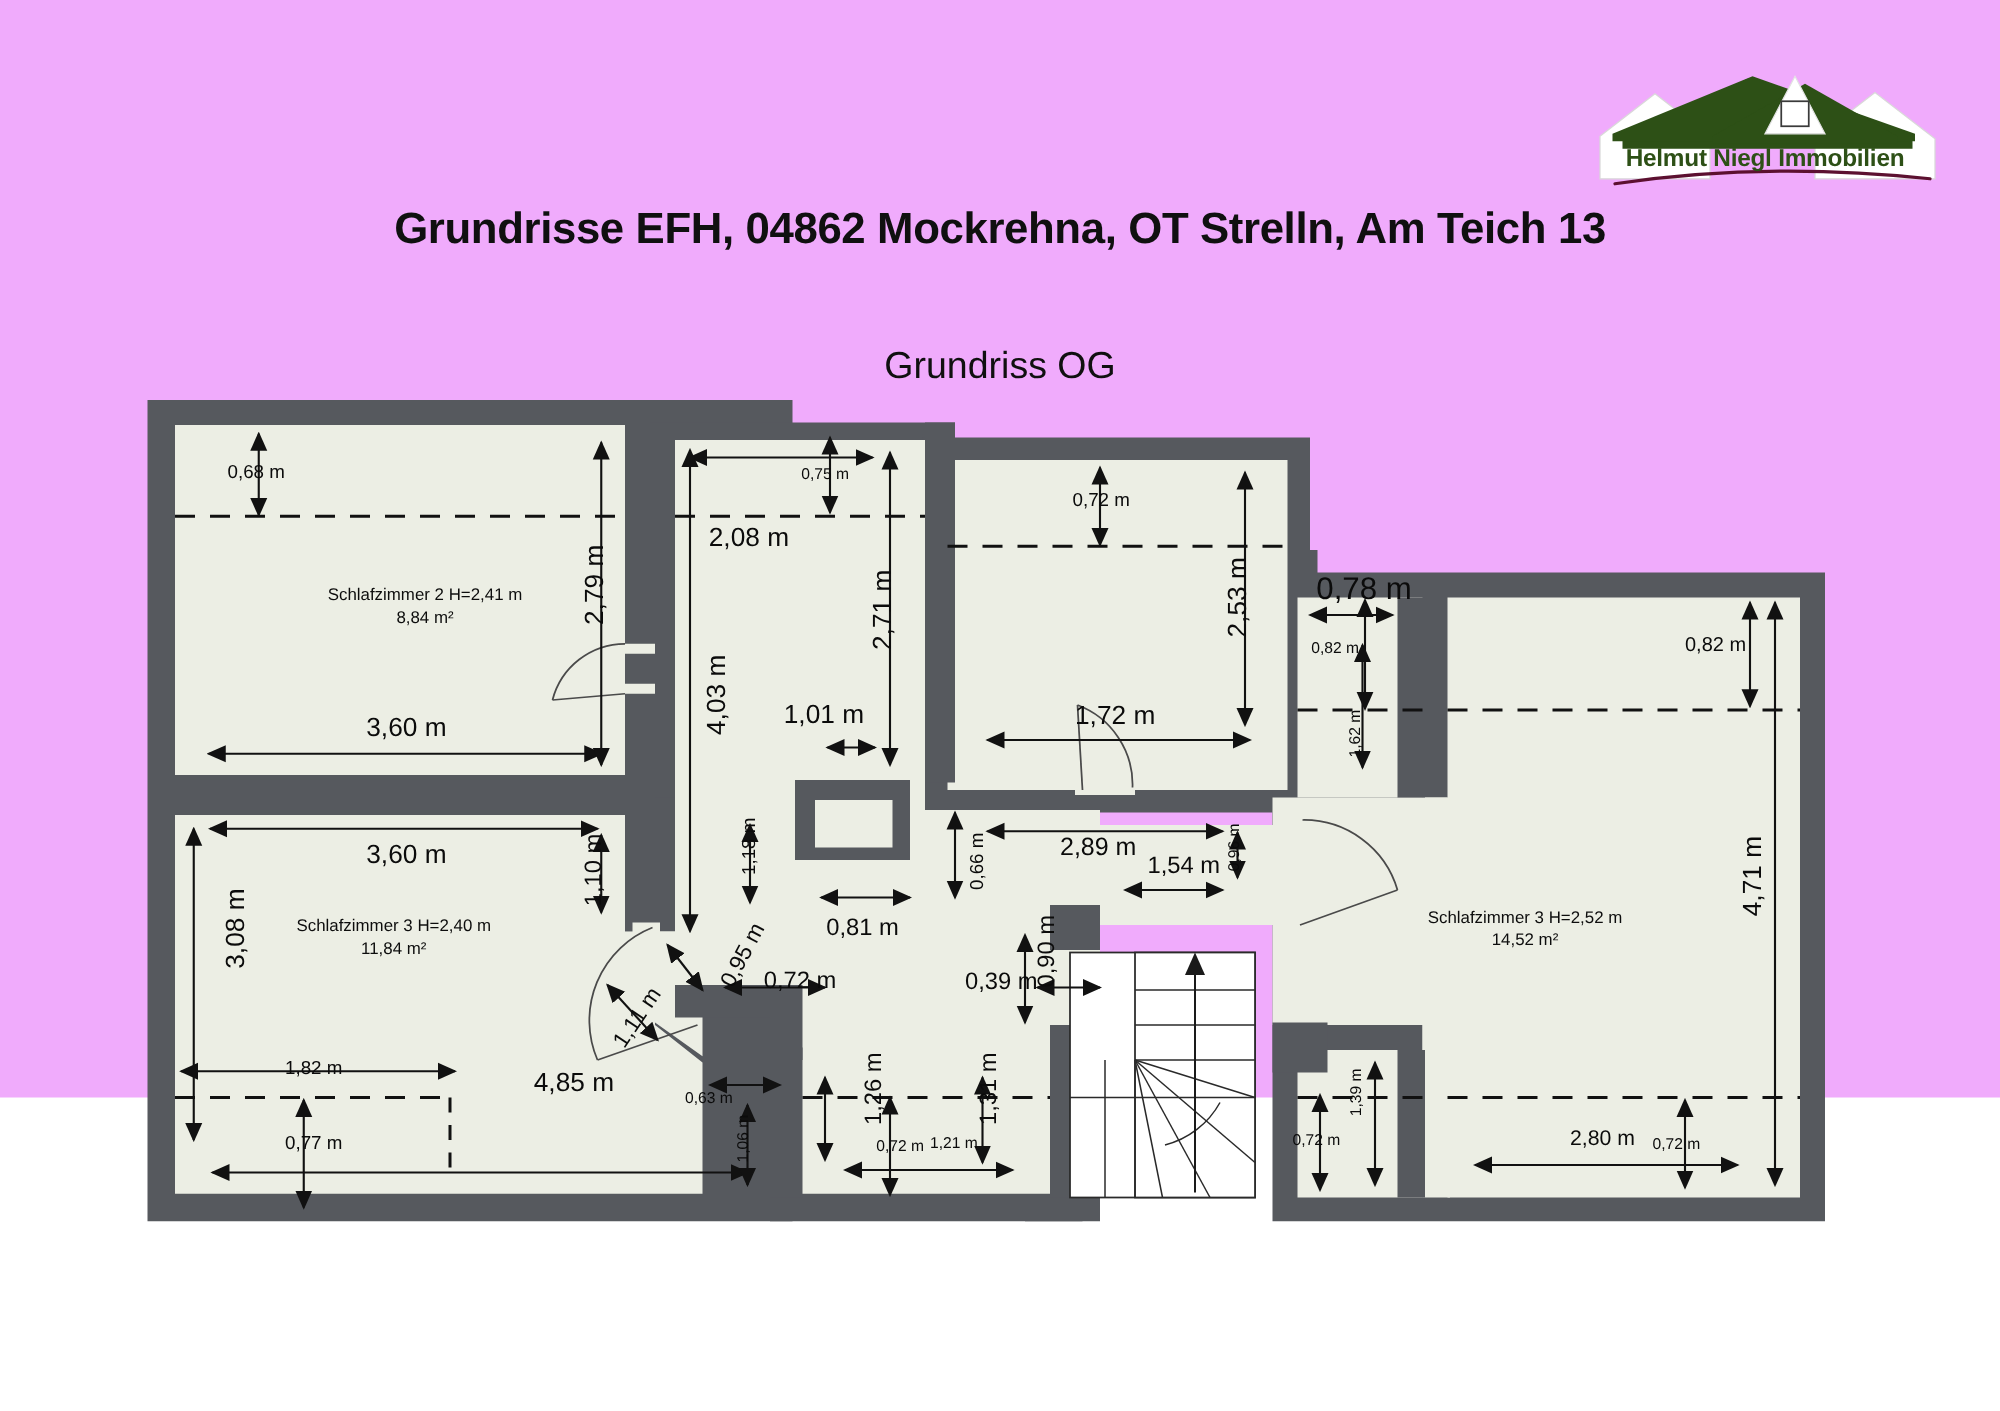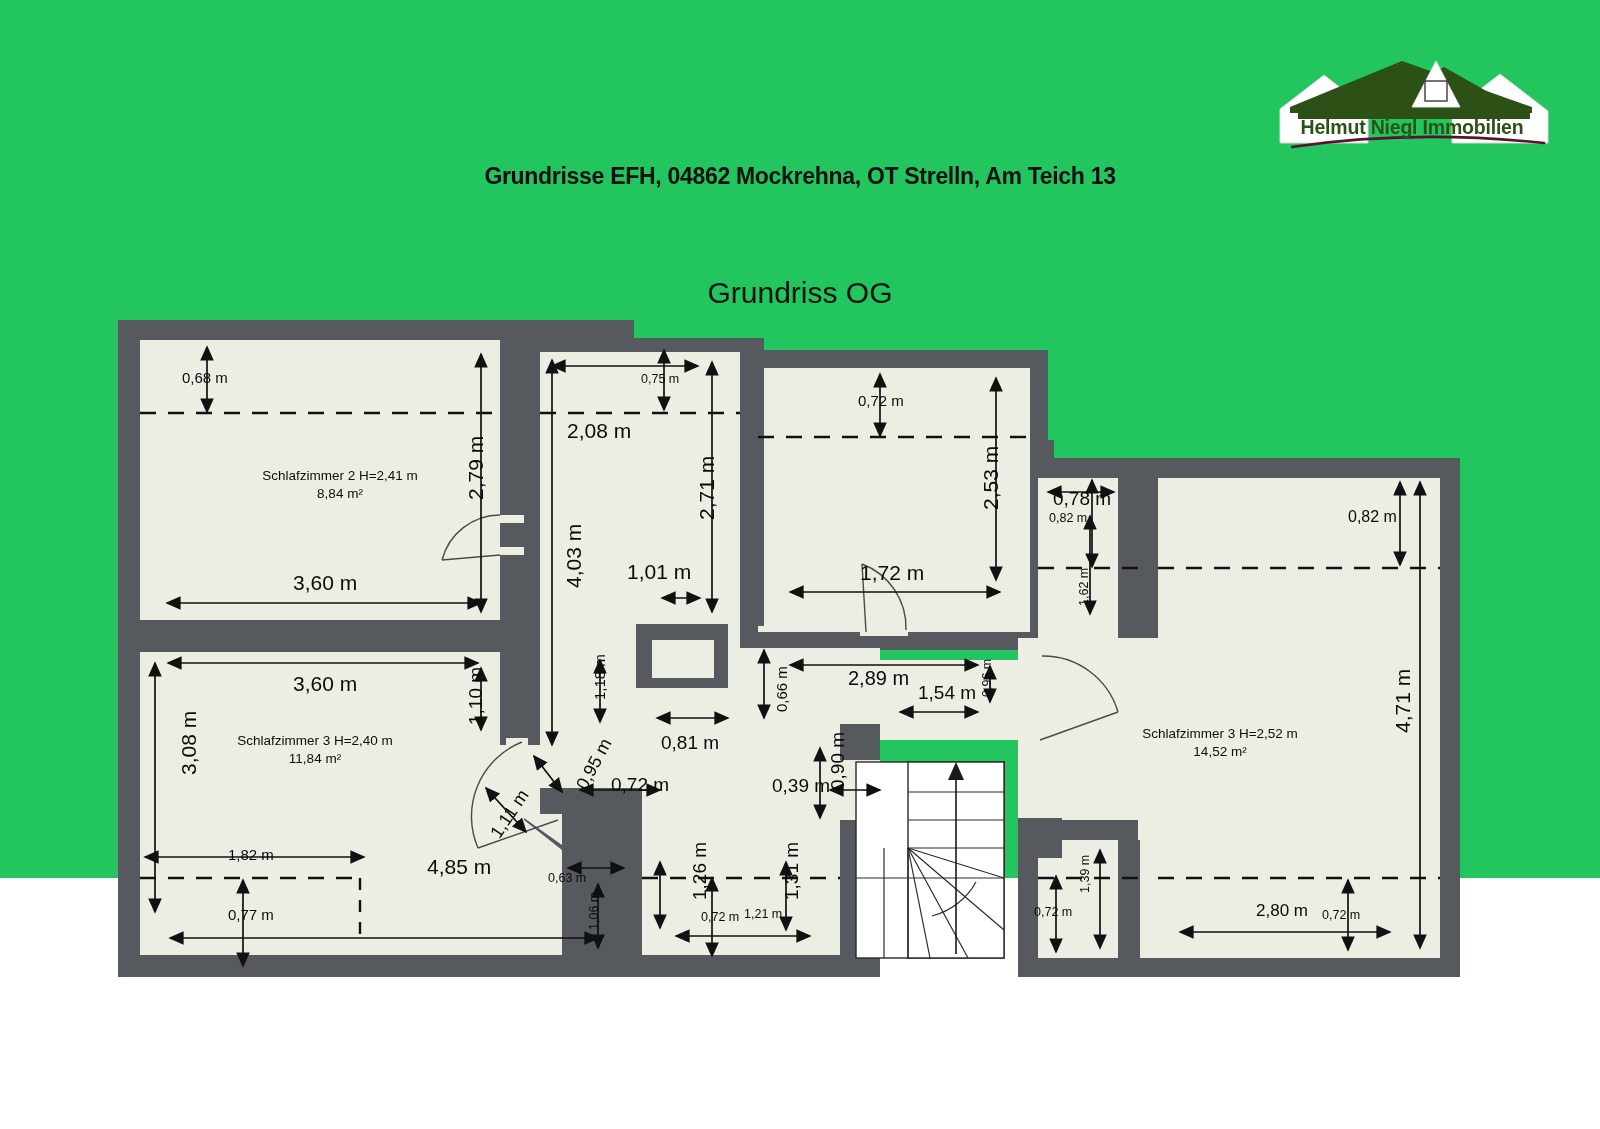--- a/index.html
+++ b/index.html
@@ -7,21 +7,21 @@
     margin: 0; padding: 0;
     width: 1600px; height: 1129px;
     background: #ffffff;
     font-family: "Liberation Sans", sans-serif;
     overflow: hidden;
   }
   #page {
     position: relative;
     width: 1600px;
     height: 878px;
-    background: #22c55e;
+    background: #f0abfc;
   }
 
   
   #logo {
     position: absolute;
     left: 1262px; top: 47px;
     width: 300px; height: 112px;
   }
   #logo .logo-text {
     position: absolute;
@@ -33,21 +33,21 @@
     color: #2d5016;
     letter-spacing: -0.2px;
   }
 
   
   #main-title {
     position: absolute;
     left: 0; top: 163px;
     width: 1600px;
     text-align: center;
-    font-size: 23px;
+    font-size: 35px;
     font-weight: bold;
     color: #101010;
     letter-spacing: -0.3px;
   }
   #sub-title {
     position: absolute;
     left: 0; top: 276px;
     width: 1600px;
     text-align: center;
     font-size: 30px;
@@ -317,21 +317,21 @@
   <div class="dim" style="left:567px; top:372px; font-size:21px;margin-top:48px;">2,08 m</div>
   <div class="dim sm" style="left:641px; top:373px;">0,75 m</div>
   <div class="dim vert" style="left:696px; top:520px; font-size:21px;">2,71 m</div>
   <div class="dim vert" style="left:563px; top:588px; font-size:21px;">4,03 m</div>
   <div class="dim" style="left:627px; top:561px; font-size:21px;">1,01 m</div>
 
   <div class="dim md" style="left:858px; top:393px;">0,72 m</div>
   <div class="dim vert" style="left:980px; top:510px; font-size:21px;">2,53 m</div>
   <div class="dim" style="left:860px; top:562px; font-size:21px;">1,72 m</div>
 
-  <div class="dim" style="left:1053px; top:459px; font-size:19px;margin-top:30px;">0,78 m</div>
+  <div class="dim" style="left:1053px; top:459px; font-size:25px;">0,78 m</div>
   <div class="dim sm" style="left:1049px; top:512px;">0,82 m</div>
   <div class="dim vert sm" style="left:1078px; top:606px;">1,62 m</div>
   <div class="dim" style="left:1348px; top:509px; font-size:16px;">0,82 m</div>
   <div class="dim vert" style="left:1392px; top:733px; font-size:21px;">4,71 m</div>
 
   <div class="dim" style="left:1256px; top:902px; font-size:17px;">2,80 m</div>
   <div class="dim sm" style="left:1322px; top:909px;">0,72 m</div>
   <div class="dim vert sm" style="left:1079px; top:893px;">1,39 m</div>
   <div class="dim sm" style="left:1034px; top:906px;">0,72 m</div>
 

